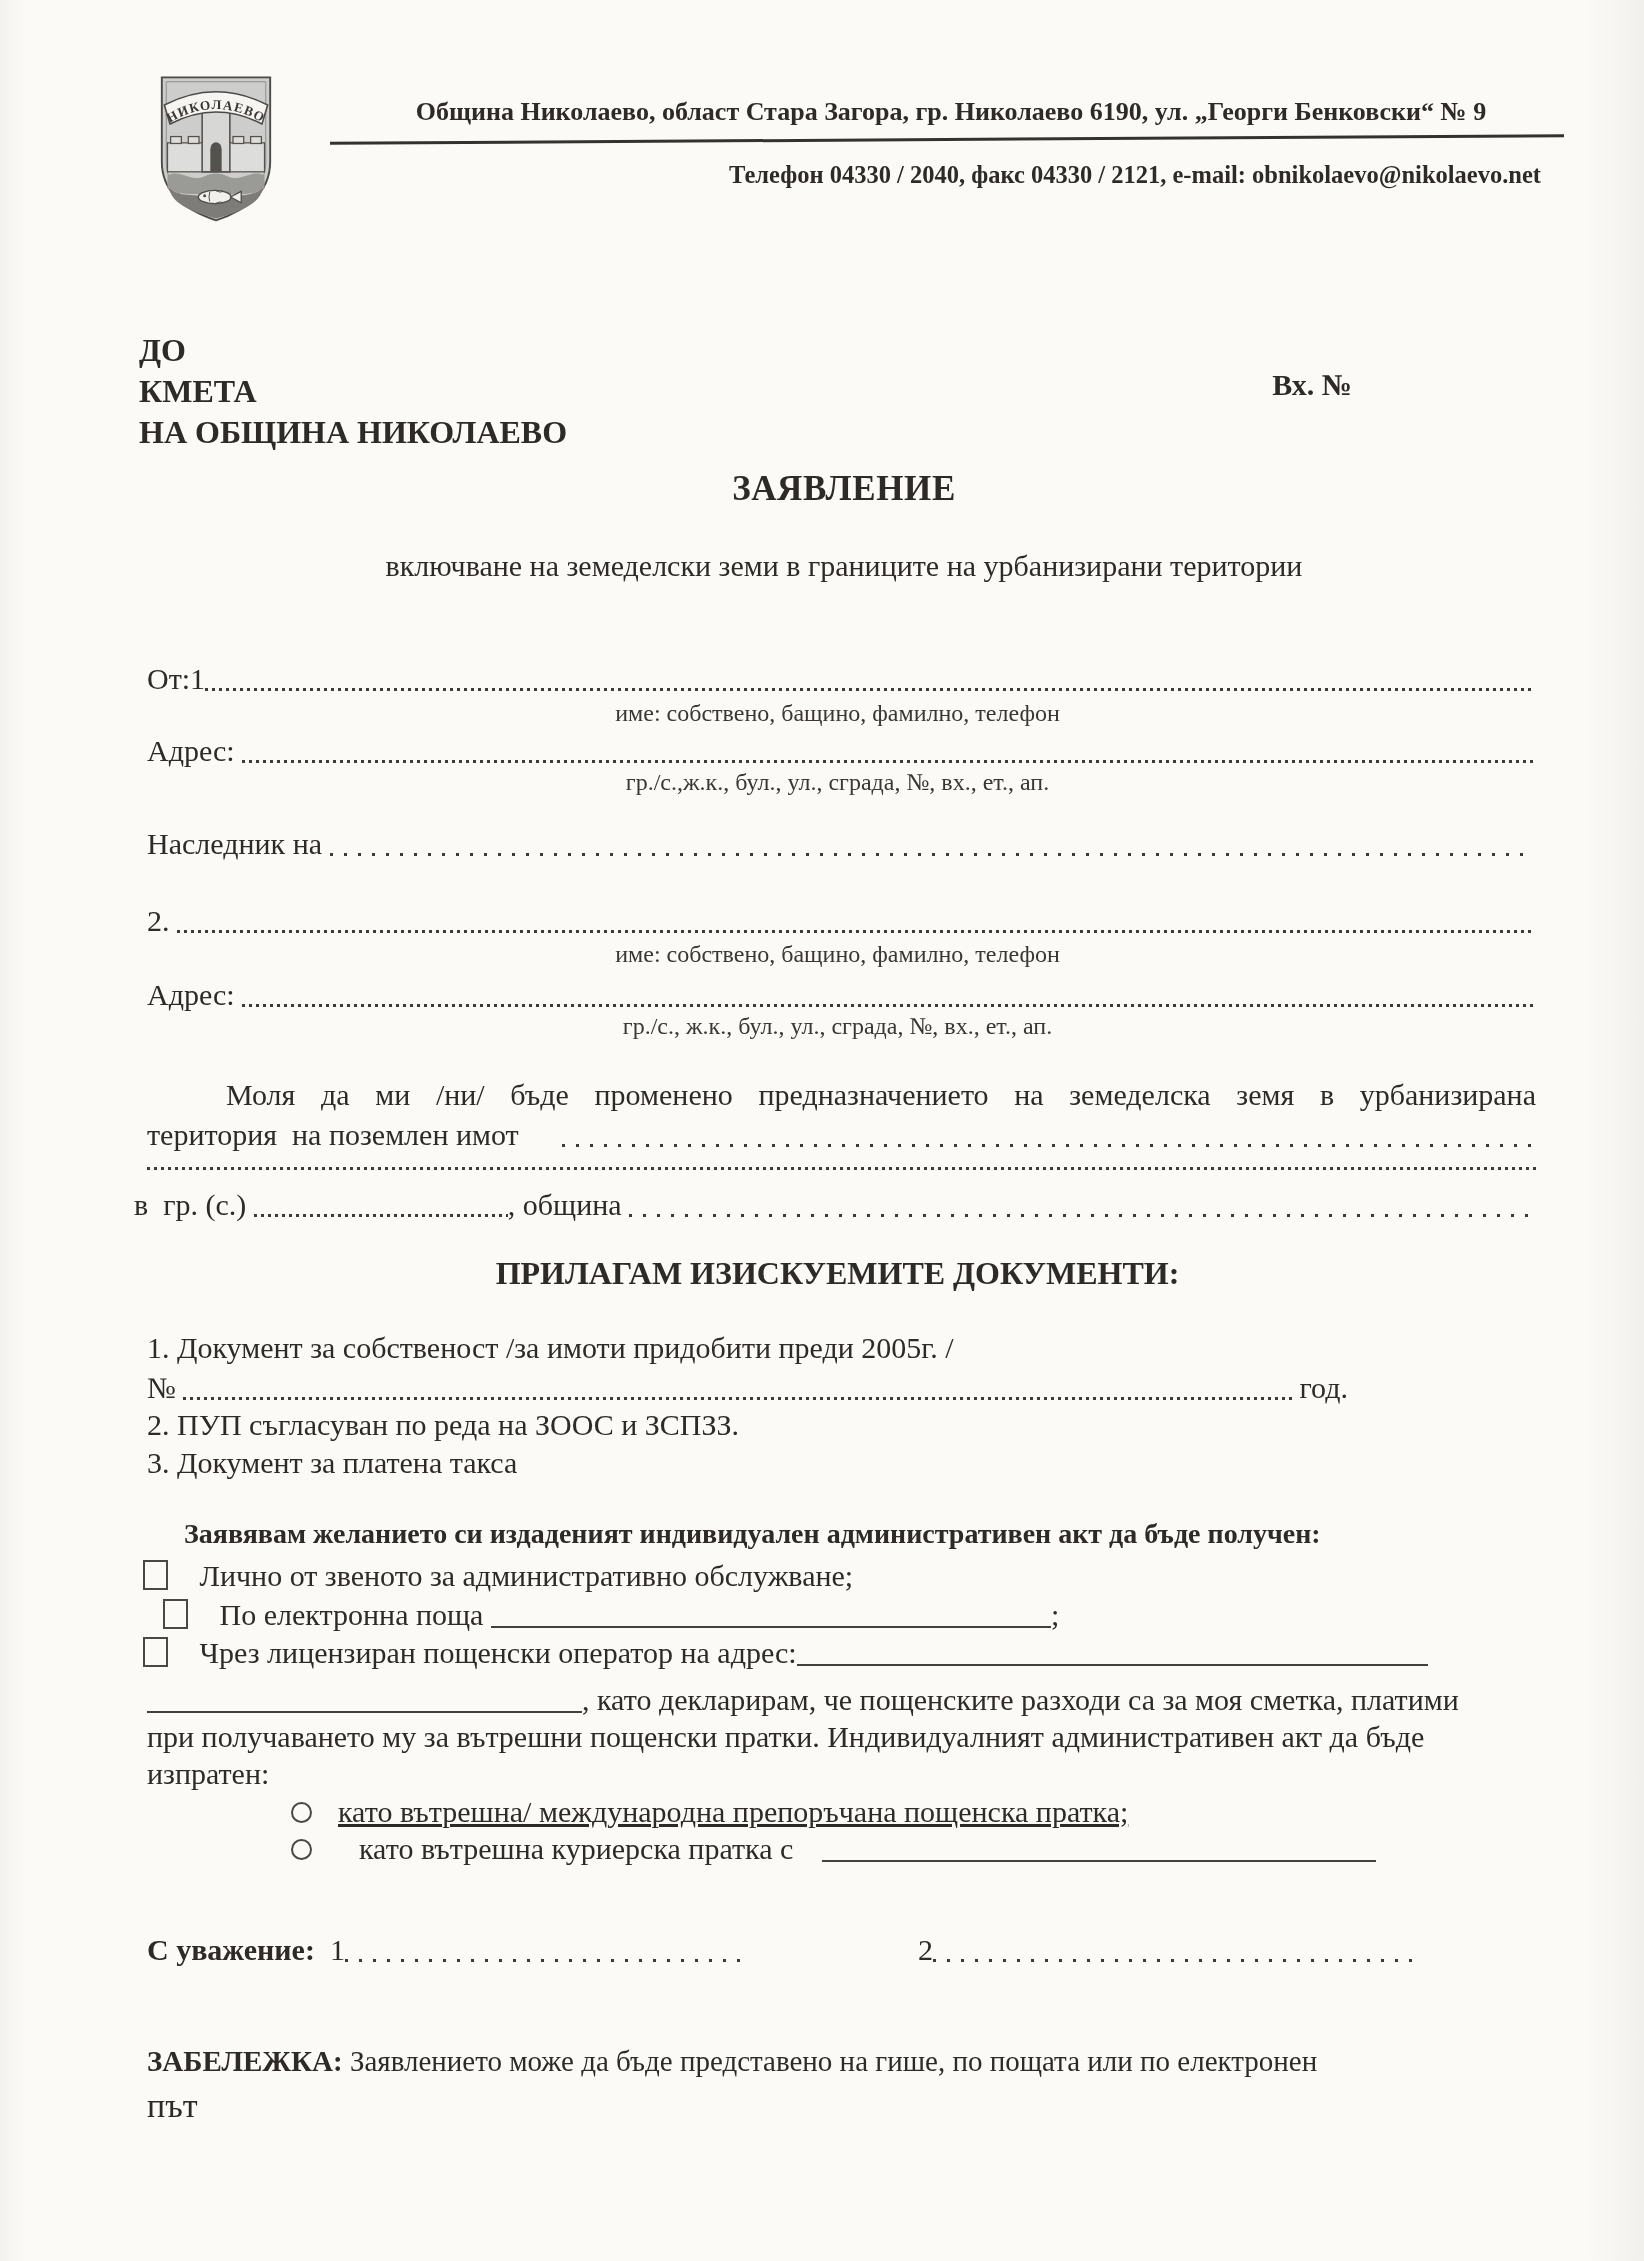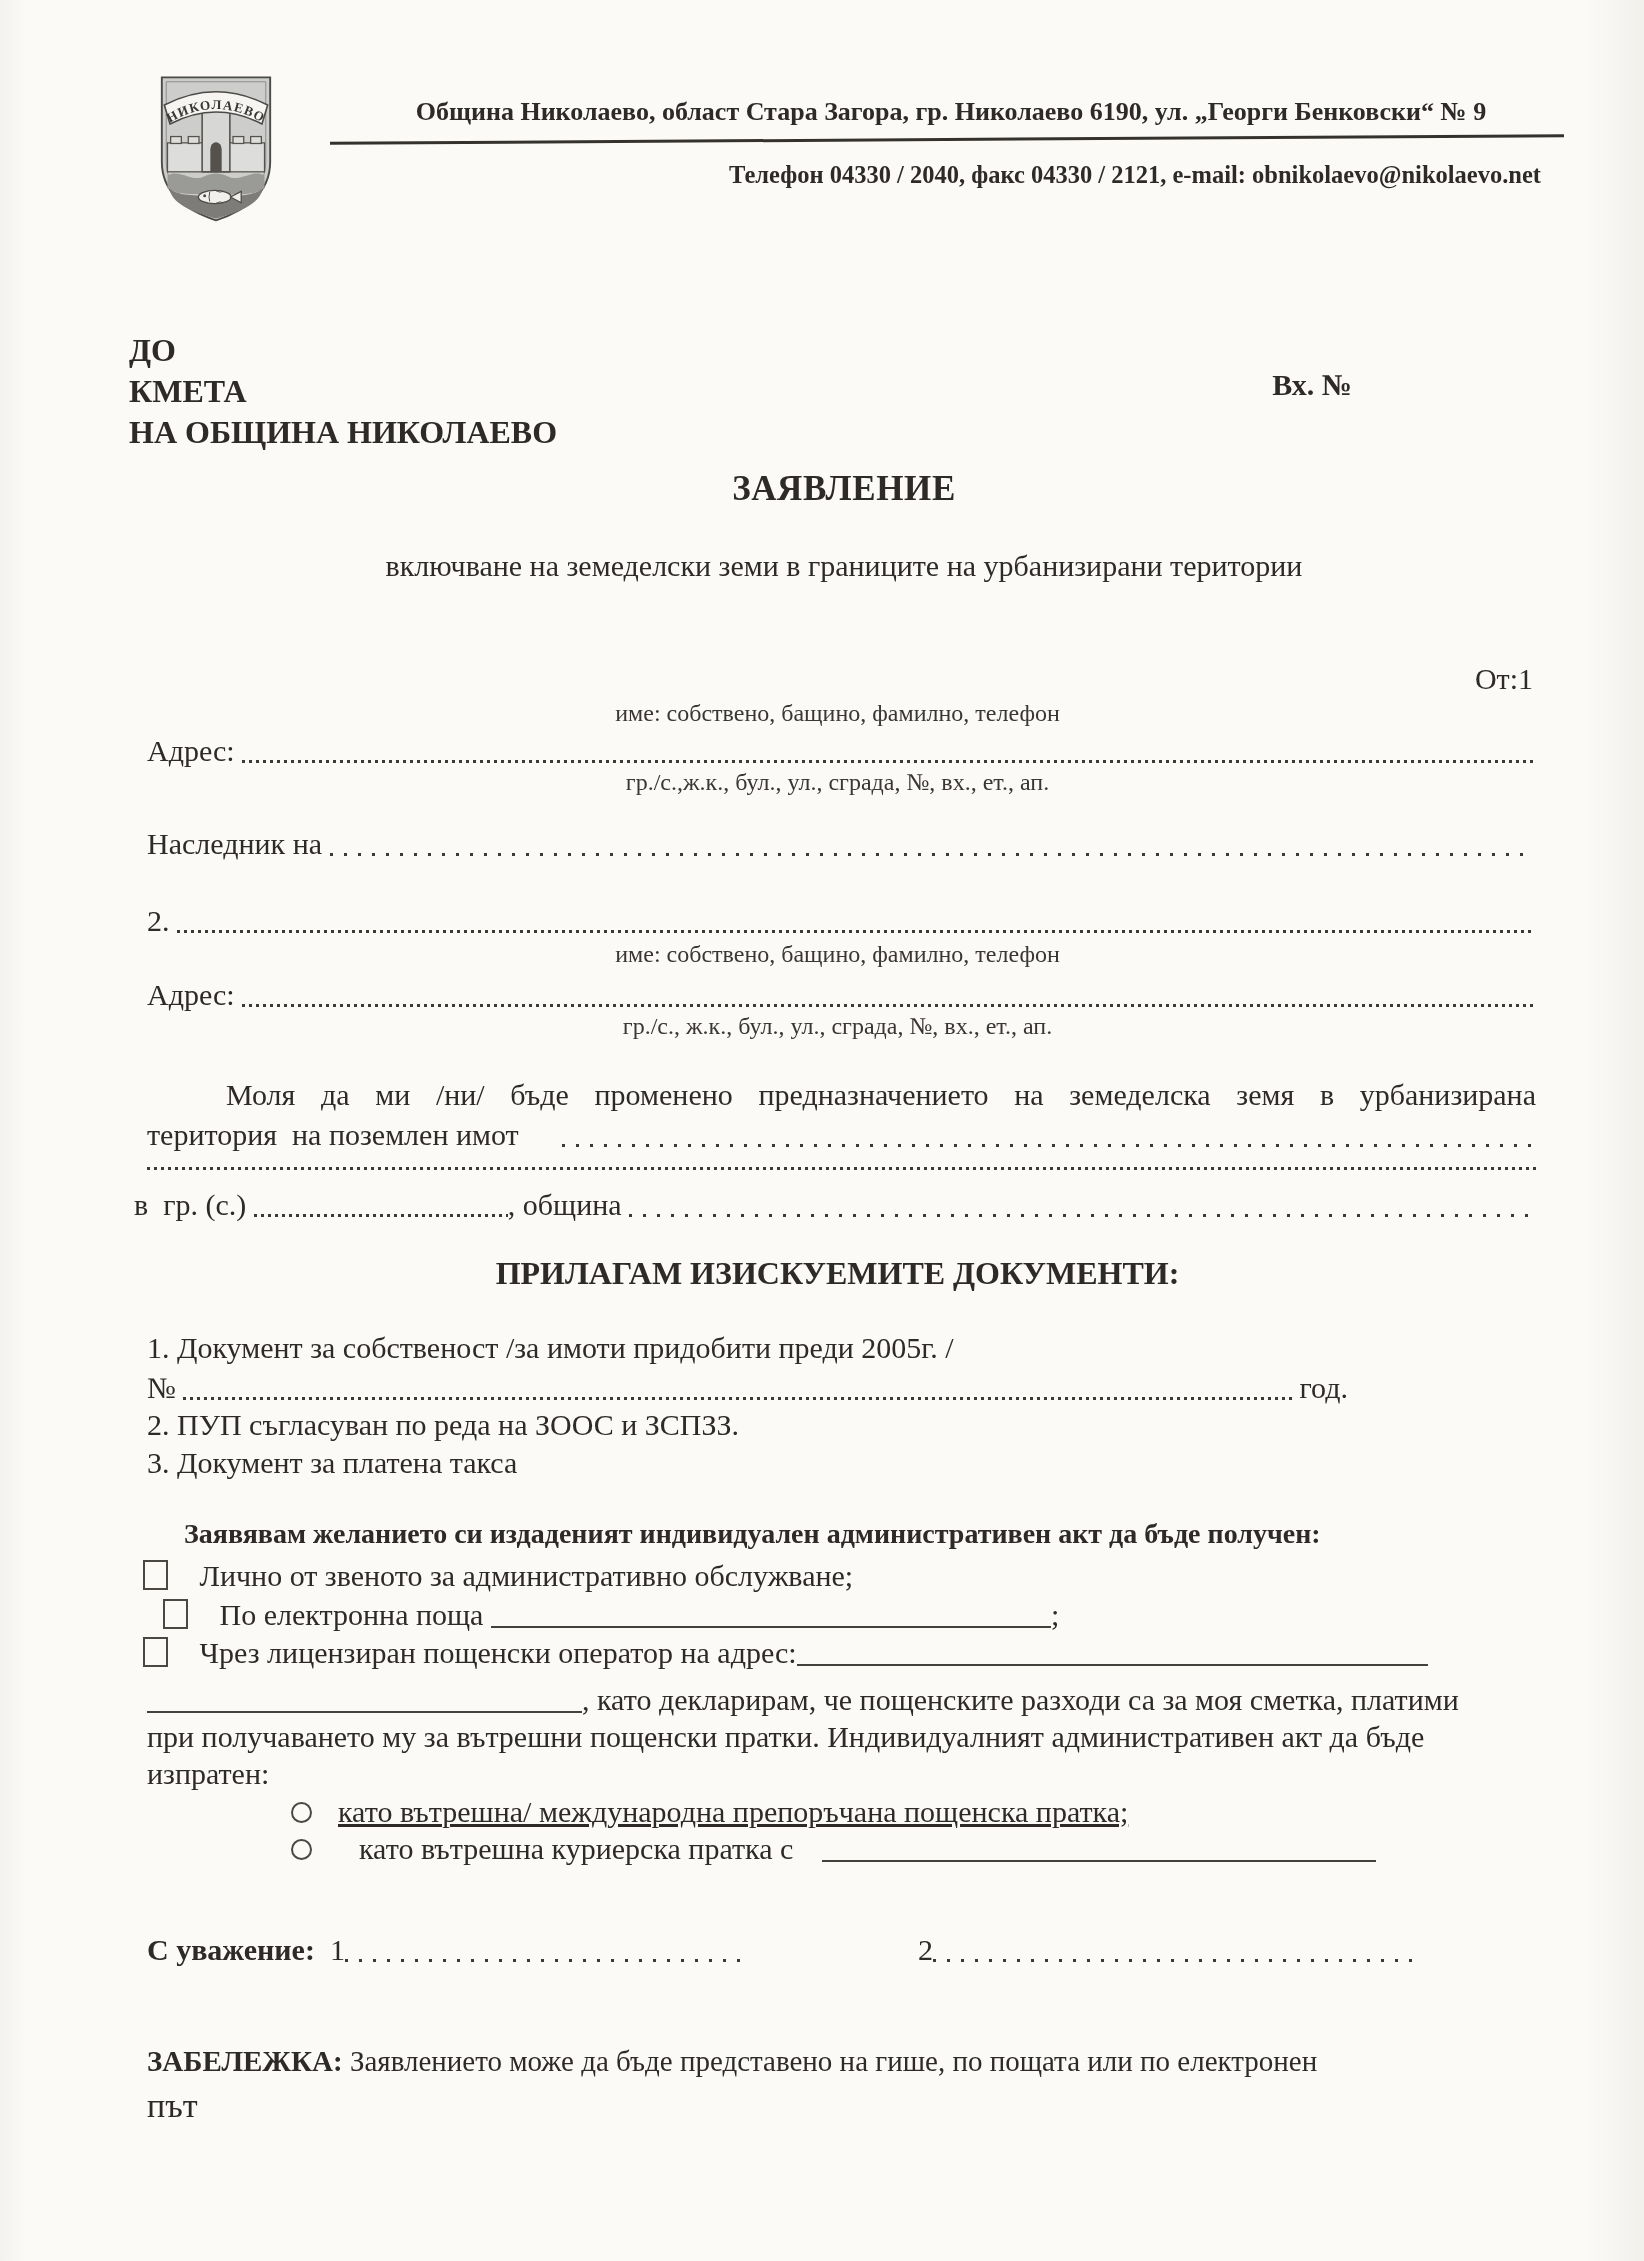--- a/index.html
+++ b/index.html
@@ -93,35 +93,35 @@
       <text font-family="Liberation Serif, DejaVu Serif, serif" font-size="21" font-weight="bold" fill="#3a3835" letter-spacing="2">
         <textPath href="#bannerArc" startOffset="50%" text-anchor="middle">НИКОЛАЕВО</textPath>
       </text>
     </svg>
   </div>
 
   <div class="abs b center" style="left:361px;top:97px;width:1180px;font-size:26px;">Община Николаево,  област Стара Загора, гр. Николаево 6190, ул. „Георги Бенковски“ № 9</div>
   <div class="hrule" style="left:330px;top:138px;width:1234px;"></div>
   <div class="abs b" style="left:361px;top:161px;width:1180px;font-size:24.5px;text-align:right;">Телефон  04330 / 2040, факс 04330 / 2121, e-mail: obnikolaevo@nikolaevo.net</div>
 
-  <div class="abs b" style="left:129px;top:330px;font-size:32px;line-height:41px;font-family:Liberation Serif, serif;">
+  <div class="abs b" style="left:139px;top:330px;font-size:32px;line-height:41px;font-family:Liberation Serif, serif;">
     <div class="txt">ДО</div>
     <div class="txt">КМЕТА</div>
     <div class="txt">НА ОБЩИНА НИКОЛАЕВО</div>
   </div>
 
   <div class="row fs-base" style="left:901px;top:368px;width:451px;flex-direction:column;">
     <span class="txt b">Вх. №</span>
     <span class="dots grow"></span>
   </div>
 
   <div class="abs b center" style="left:0;top:469px;width:1688px;font-size:35px;letter-spacing:0.6px;">ЗАЯВЛЕНИЕ</div>
   <div class="abs center" style="left:0;top:549px;width:1688px;font-size:30px;">включване на земеделски земи в границите на урбанизирани територии</div>
 
-  <div class="row fs-base" style="left:147px;top:662px;right:111px;flex-direction:column;">
+  <div class="row fs-base" style="left:147px;top:662px;right:111px;">
     <span class="txt">От:1</span>
     <span class="dots grow"></span>
   </div>
   <div class="abs center fs-hint" style="left:0;top:700px;width:1675px;">име: собствено, бащино, фамилно,  телефон</div>
 
   <div class="row fs-base" style="left:147px;top:734px;right:111px;">
     <span class="txt">Адрес: </span>
     <span class="dots grow"></span>
   </div>
   <div class="abs center fs-hint" style="left:0;top:769px;width:1675px;">гр./с.,ж.к., бул., ул., сграда, №, вх., ет., ап.</div>

